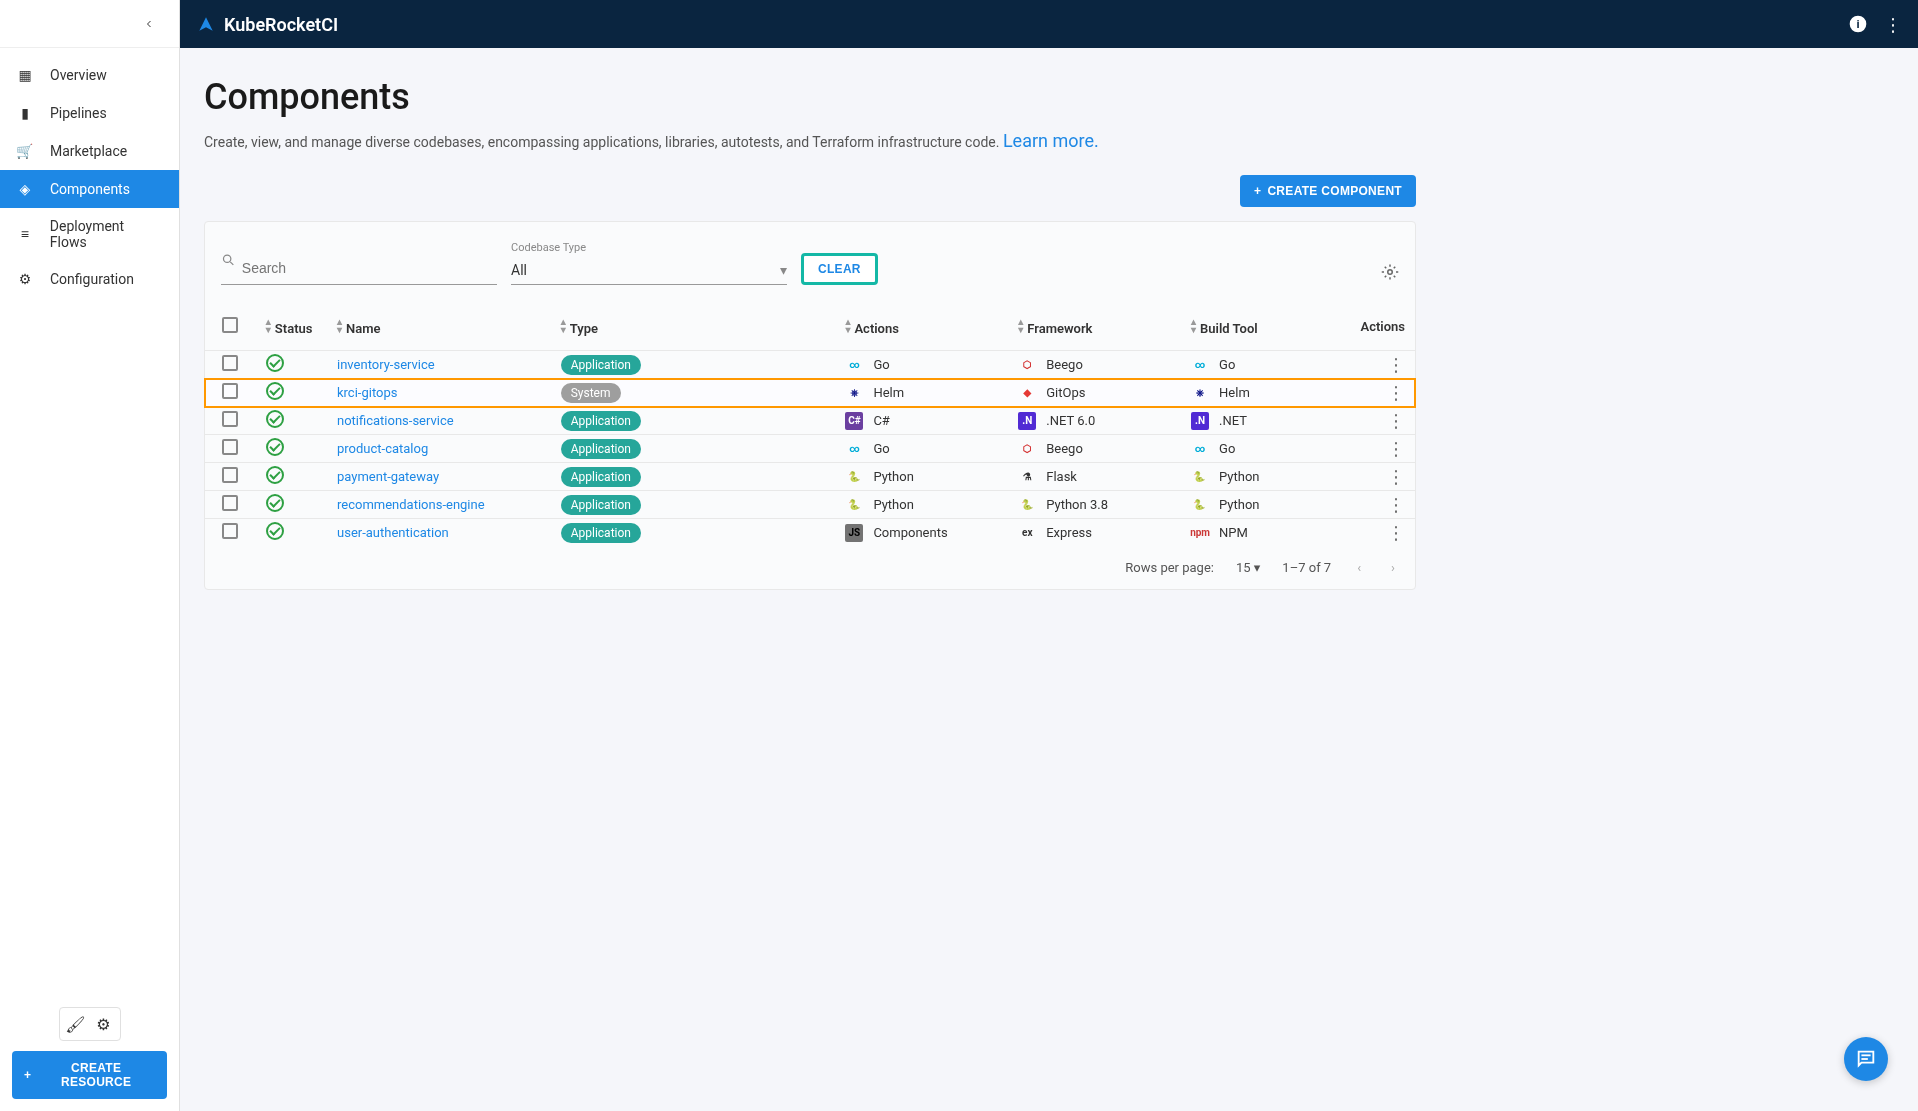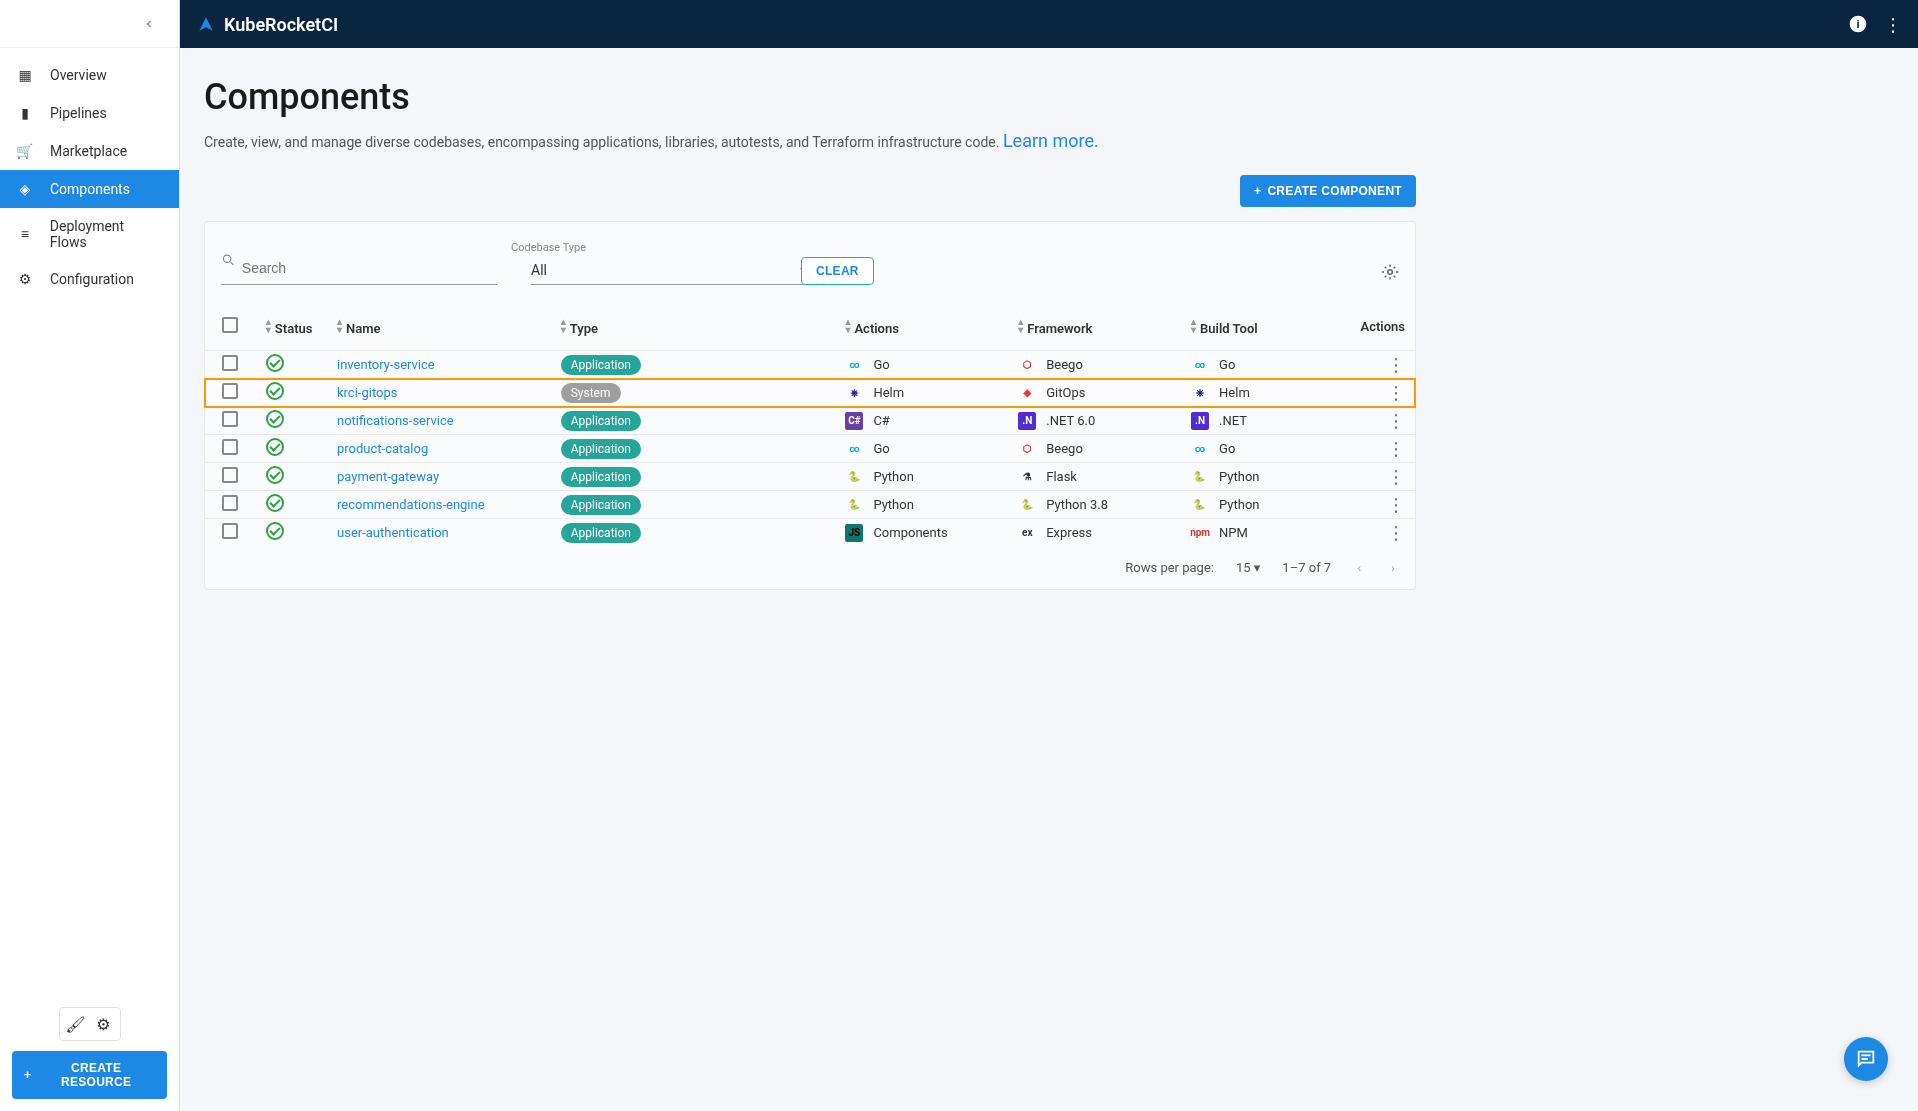--- a/index.html
+++ b/index.html
@@ -24,22 +24,22 @@
 .page-subtitle{font-size:14px;color:#555;margin-bottom:24px;}
 .learn-more{color:#1e88e5;font-size:18px;text-decoration:none;}
 .actions-row{display:flex;justify-content:flex-end;margin-bottom:14px;}
 .create-component-btn{background:#1e88e5;color:#fff;border:none;padding:9px 14px;font-size:12px;font-weight:600;border-radius:4px;cursor:pointer;display:flex;align-items:center;gap:6px;letter-spacing:0.3px;}
 .card{background:#fafbfc;border:1px solid #e8e8e8;border-radius:4px;padding:0;}
 .filter-row{display:flex;align-items:flex-end;gap:14px;padding:16px 16px 18px 16px;}
 .search-box{display:flex;align-items:center;border-bottom:1px solid #999;width:276px;padding-bottom:2px;}
 .search-box input{border:none;outline:none;background:transparent;font-size:14px;width:100%;padding:6px 0;margin-top:16px;}
 .codebase-type{width:276px;}
 .codebase-type label{font-size:11px;color:#888;display:block;margin-bottom:2px;}
-.codebase-select{border:none;border-bottom:1px solid #999;width:100%;font-size:14px;padding:6px 0;background:transparent;display:flex;justify-content:space-between;align-items:flex-start;margin-left:20px;}
-.clear-btn{border:1px solid #14b8a6;background:#fff;color:#1e88e5;padding:6px 14px;font-size:12px;font-weight:600;border-radius:4px;cursor:pointer;letter-spacing:0.3px;}
+.codebase-select{border:none;border-bottom:1px solid #999;width:100%;font-size:14px;padding:6px 0;background:transparent;display:flex;justify-content:space-between;align-items:flex-start;}
+.clear-btn{border:3px solid #14b8a6;background:#fff;color:#1e88e5;padding:6px 14px;font-size:12px;font-weight:600;border-radius:4px;cursor:pointer;letter-spacing:0.3px;}
 .settings-icon{margin-left:auto;color:#666;cursor:pointer;}
 table{width:100%;border-collapse:collapse;}
 thead th{text-align:left;font-size:13px;font-weight:600;color:#333;padding:14px 10px;}
 .sort-ind{color:#999;font-size:10px;margin-right:4px;display:inline-block;line-height:8px;}
 tbody tr{border-top:1px solid #e8e8e8;}
 tbody td{padding:3px 10px;font-size:13px;vertical-align:middle;}
 .chk-cell{width:50px;text-align:center;}
 .chk{width:16px;height:16px;border:2px solid #888;border-radius:2px;display:inline-block;}
 .status-ok{width:18px;height:18px;border:2px solid #2ea043;border-radius:50%;display:inline-block;position:relative;}
 .status-ok::after{content:"";position:absolute;left:4px;top:1px;width:4px;height:8px;border:solid #2ea043;border-width:0 2px 2px 0;transform:rotate(45deg);}
@@ -331,21 +331,21 @@
             </td>
             <td class="actions-cell"><span class="dots">⋮</span></td>
           </tr>
           <tr>
             <td class="chk-cell"><span class="chk"></span></td>
             <td><span class="status-ok"></span></td>
             <td><a href="#" class="link">user-authentication</a></td>
             <td><span class="badge badge-app">Application</span></td>
             <td>
               <div class="lang-cell">
-                <span class="lang-icon" style="background:#0f766e;color:#000">JS</span>
+                <span class="lang-icon" style="background:#737373;color:#000">JS</span>
                 <span>Components</span>
               </div>
             </td>
             <td>
               <div class="lang-cell">
                 <span class="lang-icon" style="background:transparent;color:#333">ex</span>
                 <span>Express</span>
               </div>
             </td>
             <td>

